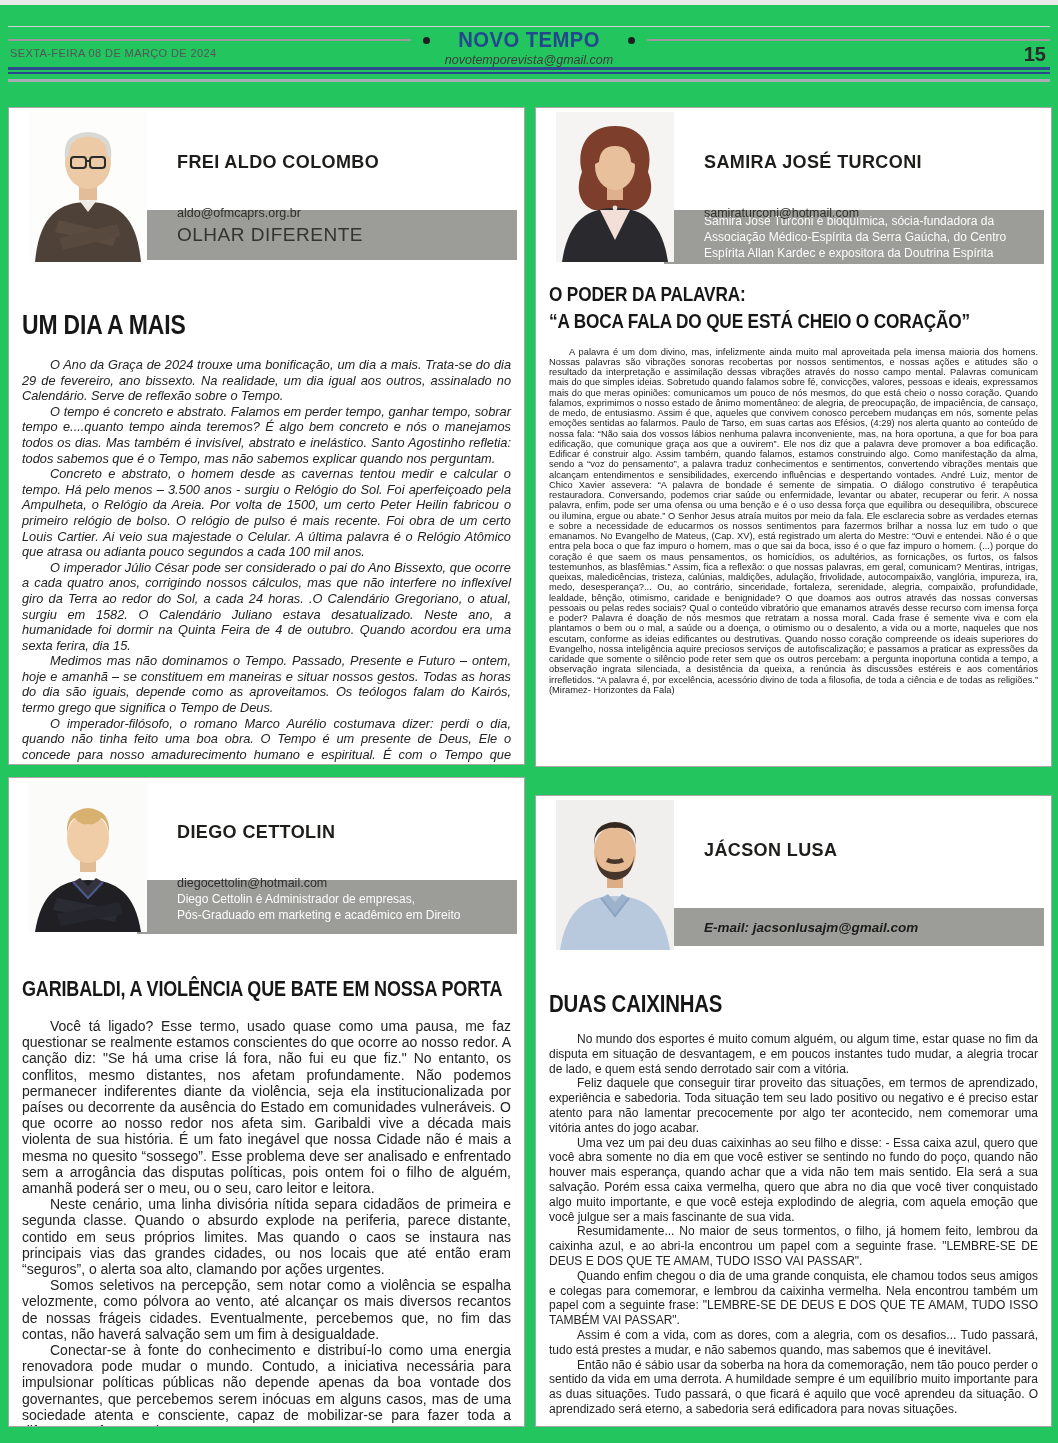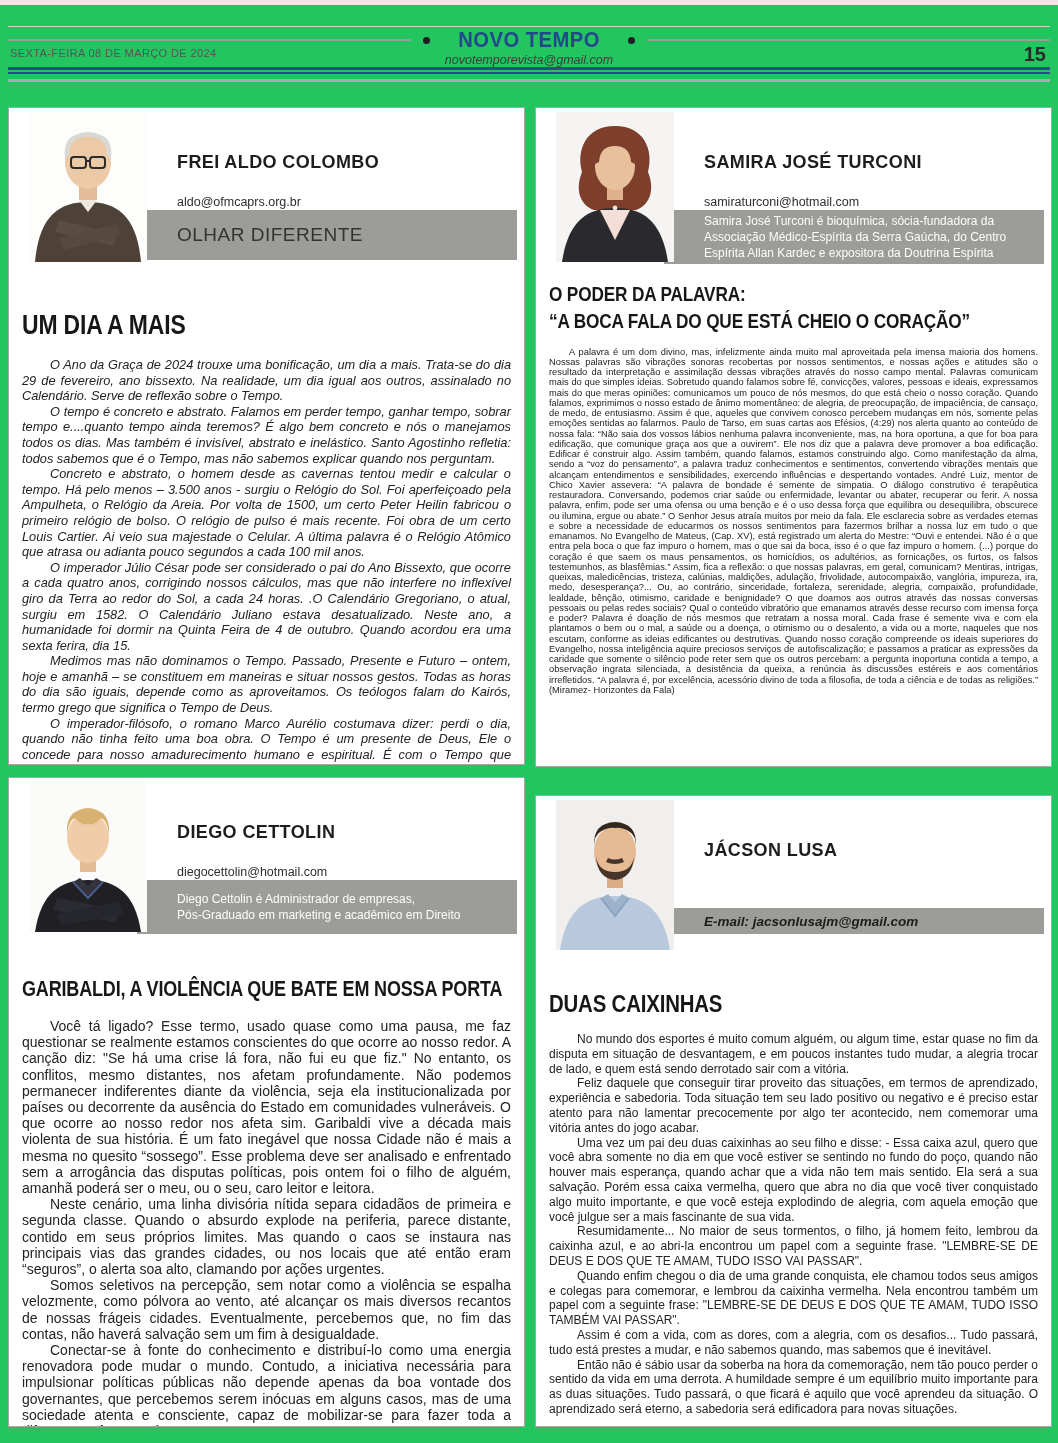--- a/index.html
+++ b/index.html
@@ -29,28 +29,28 @@
   #box-bl{left:8px;top:772px;height:648px;}
   #box-br{left:535px;top:790px;height:630px;}
 
   
   .author{position:relative;height:158px;}
   .author.tall{height:168px;}
   .photo{position:absolute;left:20px;top:4px;width:118px;height:150px;overflow:hidden;}
   .photo svg{display:block;width:100%;height:100%;}
   .a-name{position:absolute;left:168px;top:44px;font-size:18px;font-weight:bold;
           letter-spacing:.4px;color:#1d1d1b;}
-  .a-email{position:absolute;left:168px;top:87px;font-size:12.5px;color:#2e2e2c;text-align:center;}
+  .a-email{position:absolute;left:168px;top:98px;font-size:12.5px;color:#2e2e2c;text-align:center;}
   .a-role{position:absolute;left:168px;top:74px;right:14px;font-size:12.3px;line-height:1.38;color:#2a2a28;}
   .graybar{position:absolute;left:128px;right:7px;background:#9c9c98;display:flex;
            flex-direction:column;justify-content:center;padding-left:40px;box-sizing:border-box;}
   .graybar.sect{top:102px;height:50px;font-size:19px;letter-spacing:.5px;color:#34342f;}
   .graybar.bio{top:102px;height:54px;font-size:12px;line-height:1.35;color:#fdfdfb;
                padding-right:16px;white-space:pre-line;}
-  .graybar.mail{top:112px;height:26px;font-size:13.5px;font-weight:bold;font-style:italic;color:#1c1c1a;}
+  .graybar.mail{top:112px;height:38px;font-size:13.5px;font-weight:bold;font-style:italic;color:#1c1c1a;}
 
   
   .article{padding:0 13px;}
   .a-title{margin:0;font-weight:bold;color:#171717;transform-origin:left center;white-space:nowrap;
            letter-spacing:-0.2px;}
   #box-tl .a-title{font-size:27px;transform:scaleX(.85);margin:44px 0 16px;}
   #box-tr .title-wrap{margin:14px 0 12px;}
   #box-tr .a-title{font-size:21px;line-height:1.3;transform:scaleX(.82);}
   #box-bl .a-title{font-size:22.5px;transform:scaleX(.8);margin:40px 0 16px;}
   #box-br .a-title{font-size:24px;transform:scaleX(.85);margin:26px 0 14px;}

